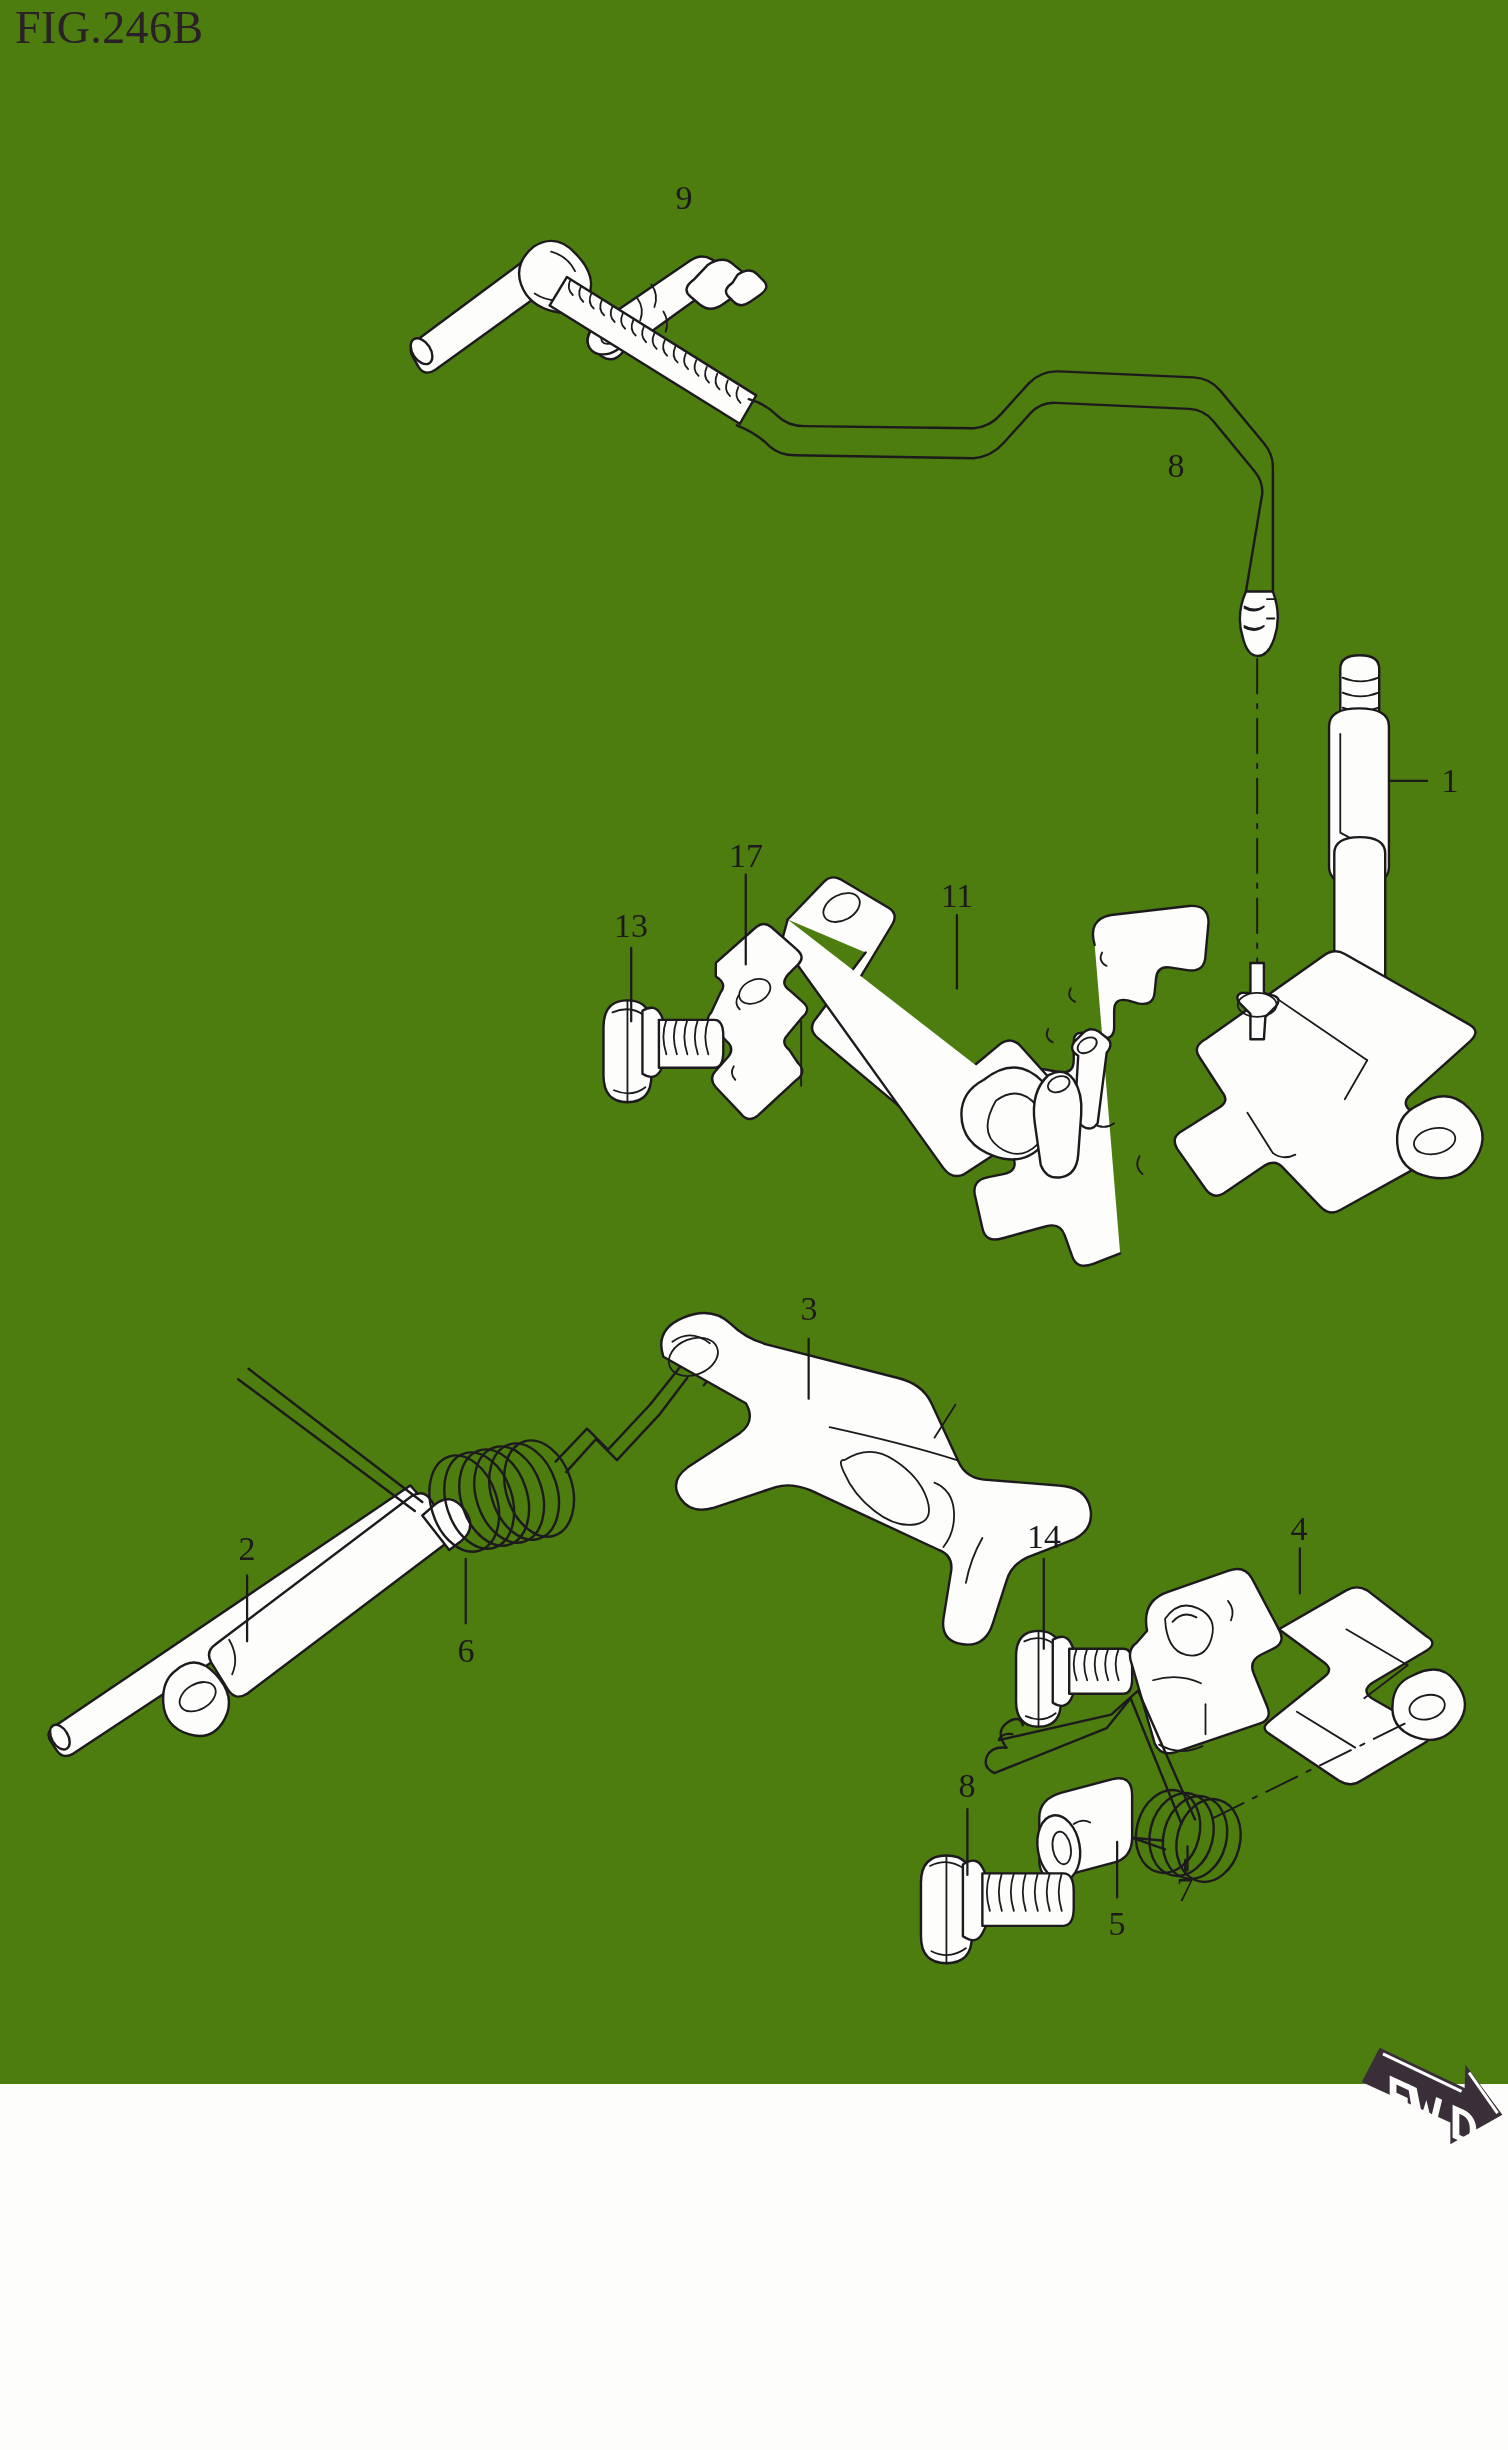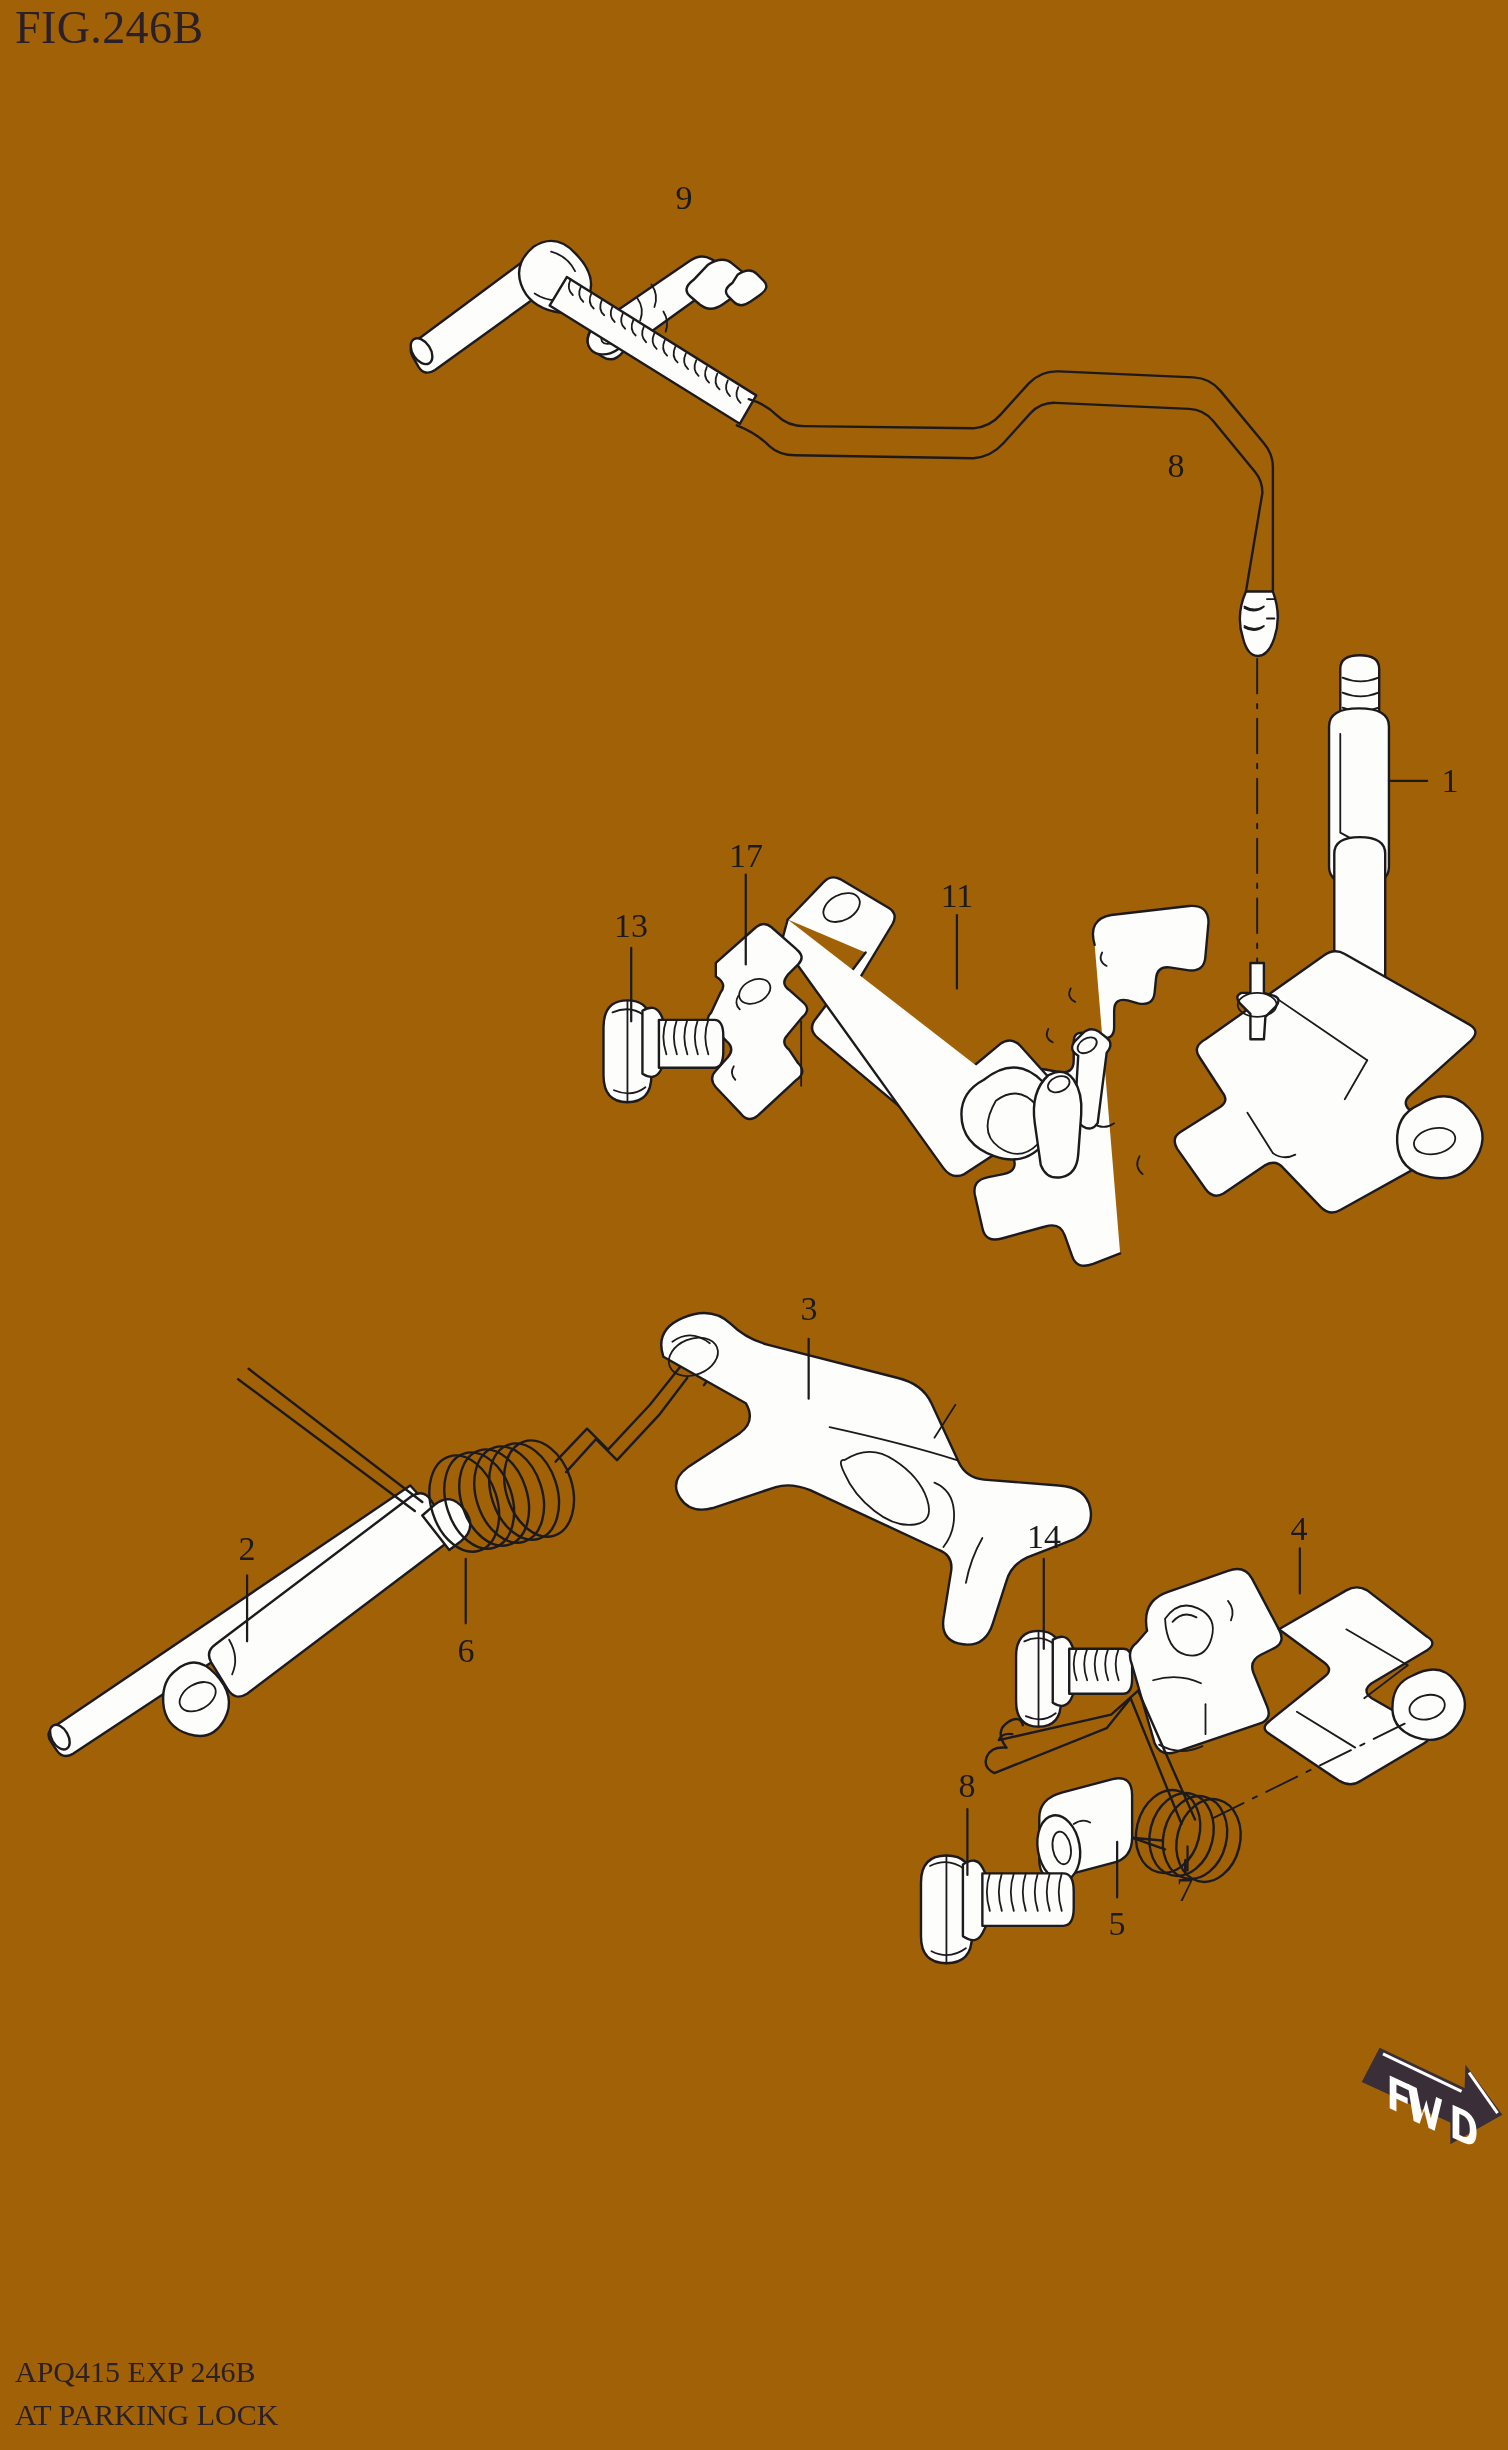--- a/index.html
+++ b/index.html
@@ -4,21 +4,21 @@
 <title>FIG.246B AT PARKING LOCK</title>
 <style>
   html,body{margin:0;padding:0;background:#fdfdfc;}
   body{
     width:1508px;height:2450px;
     font-family:"Liberation Serif","DejaVu Serif",serif;
     color:#2b2028;
     position:relative;
     overflow:hidden;
   }
-  #sheet{position:relative;width:1508px;height:2450px;background:#a16207;}
+  #sheet{position:relative;width:1508px;height:2084px;background:#4d7c0f;}
 
   #fig-title{
     position:absolute;left:15px;top:4.5px;
     font-size:46px;line-height:1;letter-spacing:0.4px;
     color:#2b2028;white-space:nowrap;
   }
   #footer{position:absolute;left:15px;top:2351px;}
   #footer div{font-size:30px;line-height:1.42;color:#2b2028;white-space:nowrap;}
 
   #art{position:absolute;left:0;top:0;width:1508px;height:2450px;}
@@ -392,19 +392,15 @@
     <span class="lbl" style="left:1185px;top:1890px;">7</span>
     <span class="lbl" style="left:1176px;top:466px;">8</span>
     <span class="lbl" style="left:684px; top:198px;">9</span>
     <span class="lbl" style="left:957px;top:896px;">11</span>
     <span class="lbl" style="left:746px; top:856px;">17</span>
     <span class="lbl" style="left:1044px;top:1537px;">14</span>
     <span class="lbl" style="left:631px; top:926px;text-align:right;">13</span>
     <span class="lbl" style="left:967px;top:1786px;">8</span>
   </div>
 
-  <div id="footer">
-    <div>APQ415 EXP 246B</div>
-    <div>AT PARKING LOCK</div>
-  </div>
 
 </div>
 
 
 </body></html>

